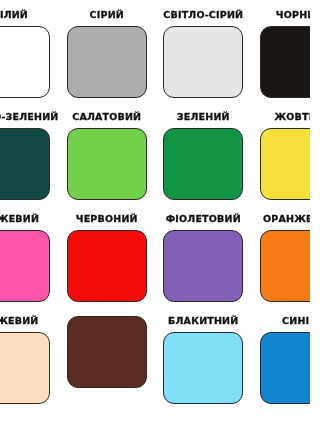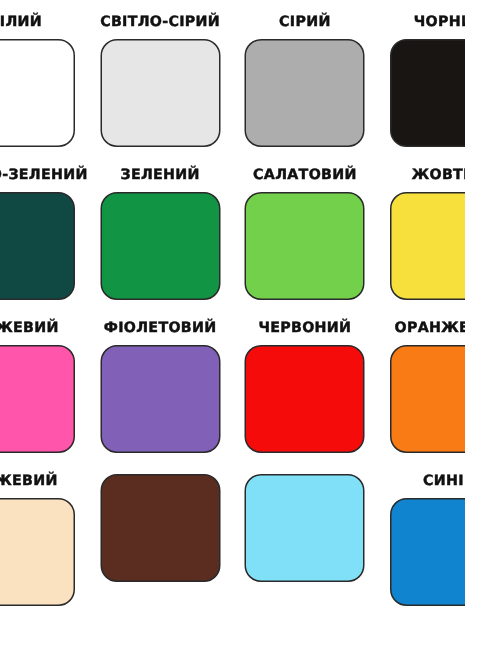--- a/index.html
+++ b/index.html
@@ -64,71 +64,72 @@
 </head>
 <body>
 
 <div id="palette-sheet">
   <div id="swatch-grid">
       <div class="swatch-cell">
         <div class="swatch-label">БІЛИЙ</div>
         <div class="swatch-chip" style="background: rgb(255, 255, 255); border-color: rgb(42, 42, 42);"></div>
       </div>
       <div class="swatch-cell">
+        <div class="swatch-label">СІРИЙ</div>
+        <div class="swatch-chip" style="background: rgb(173, 173, 173); border-color: rgb(42, 42, 42);"></div>
+      </div>
+      <div class="swatch-cell">
         <div class="swatch-label">СВІТЛО-СІРИЙ</div>
         <div class="swatch-chip" style="background: rgb(230, 230, 230); border-color: rgb(42, 42, 42);"></div>
-      </div>
-      <div class="swatch-cell">
-        <div class="swatch-label">СІРИЙ</div>
-        <div class="swatch-chip" style="background: rgb(173, 173, 173); border-color: rgb(42, 42, 42);"></div>
       </div>
       <div class="swatch-cell">
         <div class="swatch-label">ЧОРНИЙ</div>
         <div class="swatch-chip" style="background: rgb(24, 21, 19); border-color: rgb(42, 42, 42);"></div>
       </div>
       <div class="swatch-cell">
         <div class="swatch-label">ТЕМНО-ЗЕЛЕНИЙ</div>
         <div class="swatch-chip" style="background: rgb(16, 72, 68); border-color: rgb(42, 42, 42);"></div>
       </div>
       <div class="swatch-cell">
+        <div class="swatch-label">САЛАТОВИЙ</div>
+        <div class="swatch-chip" style="background: rgb(114, 208, 74); border-color: rgb(42, 42, 42);"></div>
+      </div>
+      <div class="swatch-cell">
         <div class="swatch-label">ЗЕЛЕНИЙ</div>
         <div class="swatch-chip" style="background: rgb(17, 148, 68); border-color: rgb(42, 42, 42);"></div>
-      </div>
-      <div class="swatch-cell">
-        <div class="swatch-label">САЛАТОВИЙ</div>
-        <div class="swatch-chip" style="background: rgb(114, 208, 74); border-color: rgb(42, 42, 42);"></div>
       </div>
       <div class="swatch-cell">
         <div class="swatch-label">ЖОВТИЙ</div>
         <div class="swatch-chip" style="background: rgb(247, 224, 60); border-color: rgb(42, 42, 42);"></div>
       </div>
       <div class="swatch-cell">
         <div class="swatch-label">РОЖЕВИЙ</div>
         <div class="swatch-chip" style="background: rgb(255, 85, 170); border-color: rgb(42, 42, 42);"></div>
       </div>
       <div class="swatch-cell">
+        <div class="swatch-label">ЧЕРВОНИЙ</div>
+        <div class="swatch-chip" style="background: rgb(246, 11, 11); border-color: rgb(42, 42, 42);"></div>
+      </div>
+      <div class="swatch-cell">
         <div class="swatch-label">ФІОЛЕТОВИЙ</div>
         <div class="swatch-chip" style="background: rgb(129, 96, 184); border-color: rgb(42, 42, 42);"></div>
-      </div>
-      <div class="swatch-cell">
-        <div class="swatch-label">ЧЕРВОНИЙ</div>
-        <div class="swatch-chip" style="background: rgb(246, 11, 11); border-color: rgb(42, 42, 42);"></div>
       </div>
       <div class="swatch-cell">
         <div class="swatch-label">ОРАНЖЕВИЙ</div>
         <div class="swatch-chip" style="background: rgb(248, 123, 21); border-color: rgb(42, 42, 42);"></div>
       </div>
       <div class="swatch-cell">
         <div class="swatch-label">БЕЖЕВИЙ</div>
         <div class="swatch-chip" style="background: rgb(250, 225, 192); border-color: rgb(42, 42, 42);"></div>
       </div>
       <div class="swatch-cell">
         <div class="swatch-chip" style="background: rgb(91, 45, 33); border-color: rgb(42, 42, 42);"></div>
       </div>
       <div class="swatch-cell">
+        <div class="swatch-label">БЛАКИТНИЙ</div>
         <div class="swatch-chip" style="background: rgb(127, 224, 247); border-color: rgb(42, 42, 42);"></div>
       </div>
       <div class="swatch-cell">
         <div class="swatch-label">СИНІЙ</div>
         <div class="swatch-chip" style="background: rgb(16, 132, 206); border-color: rgb(42, 42, 42);"></div>
       </div>
     </div>
 </div>
 
 </body></html>

